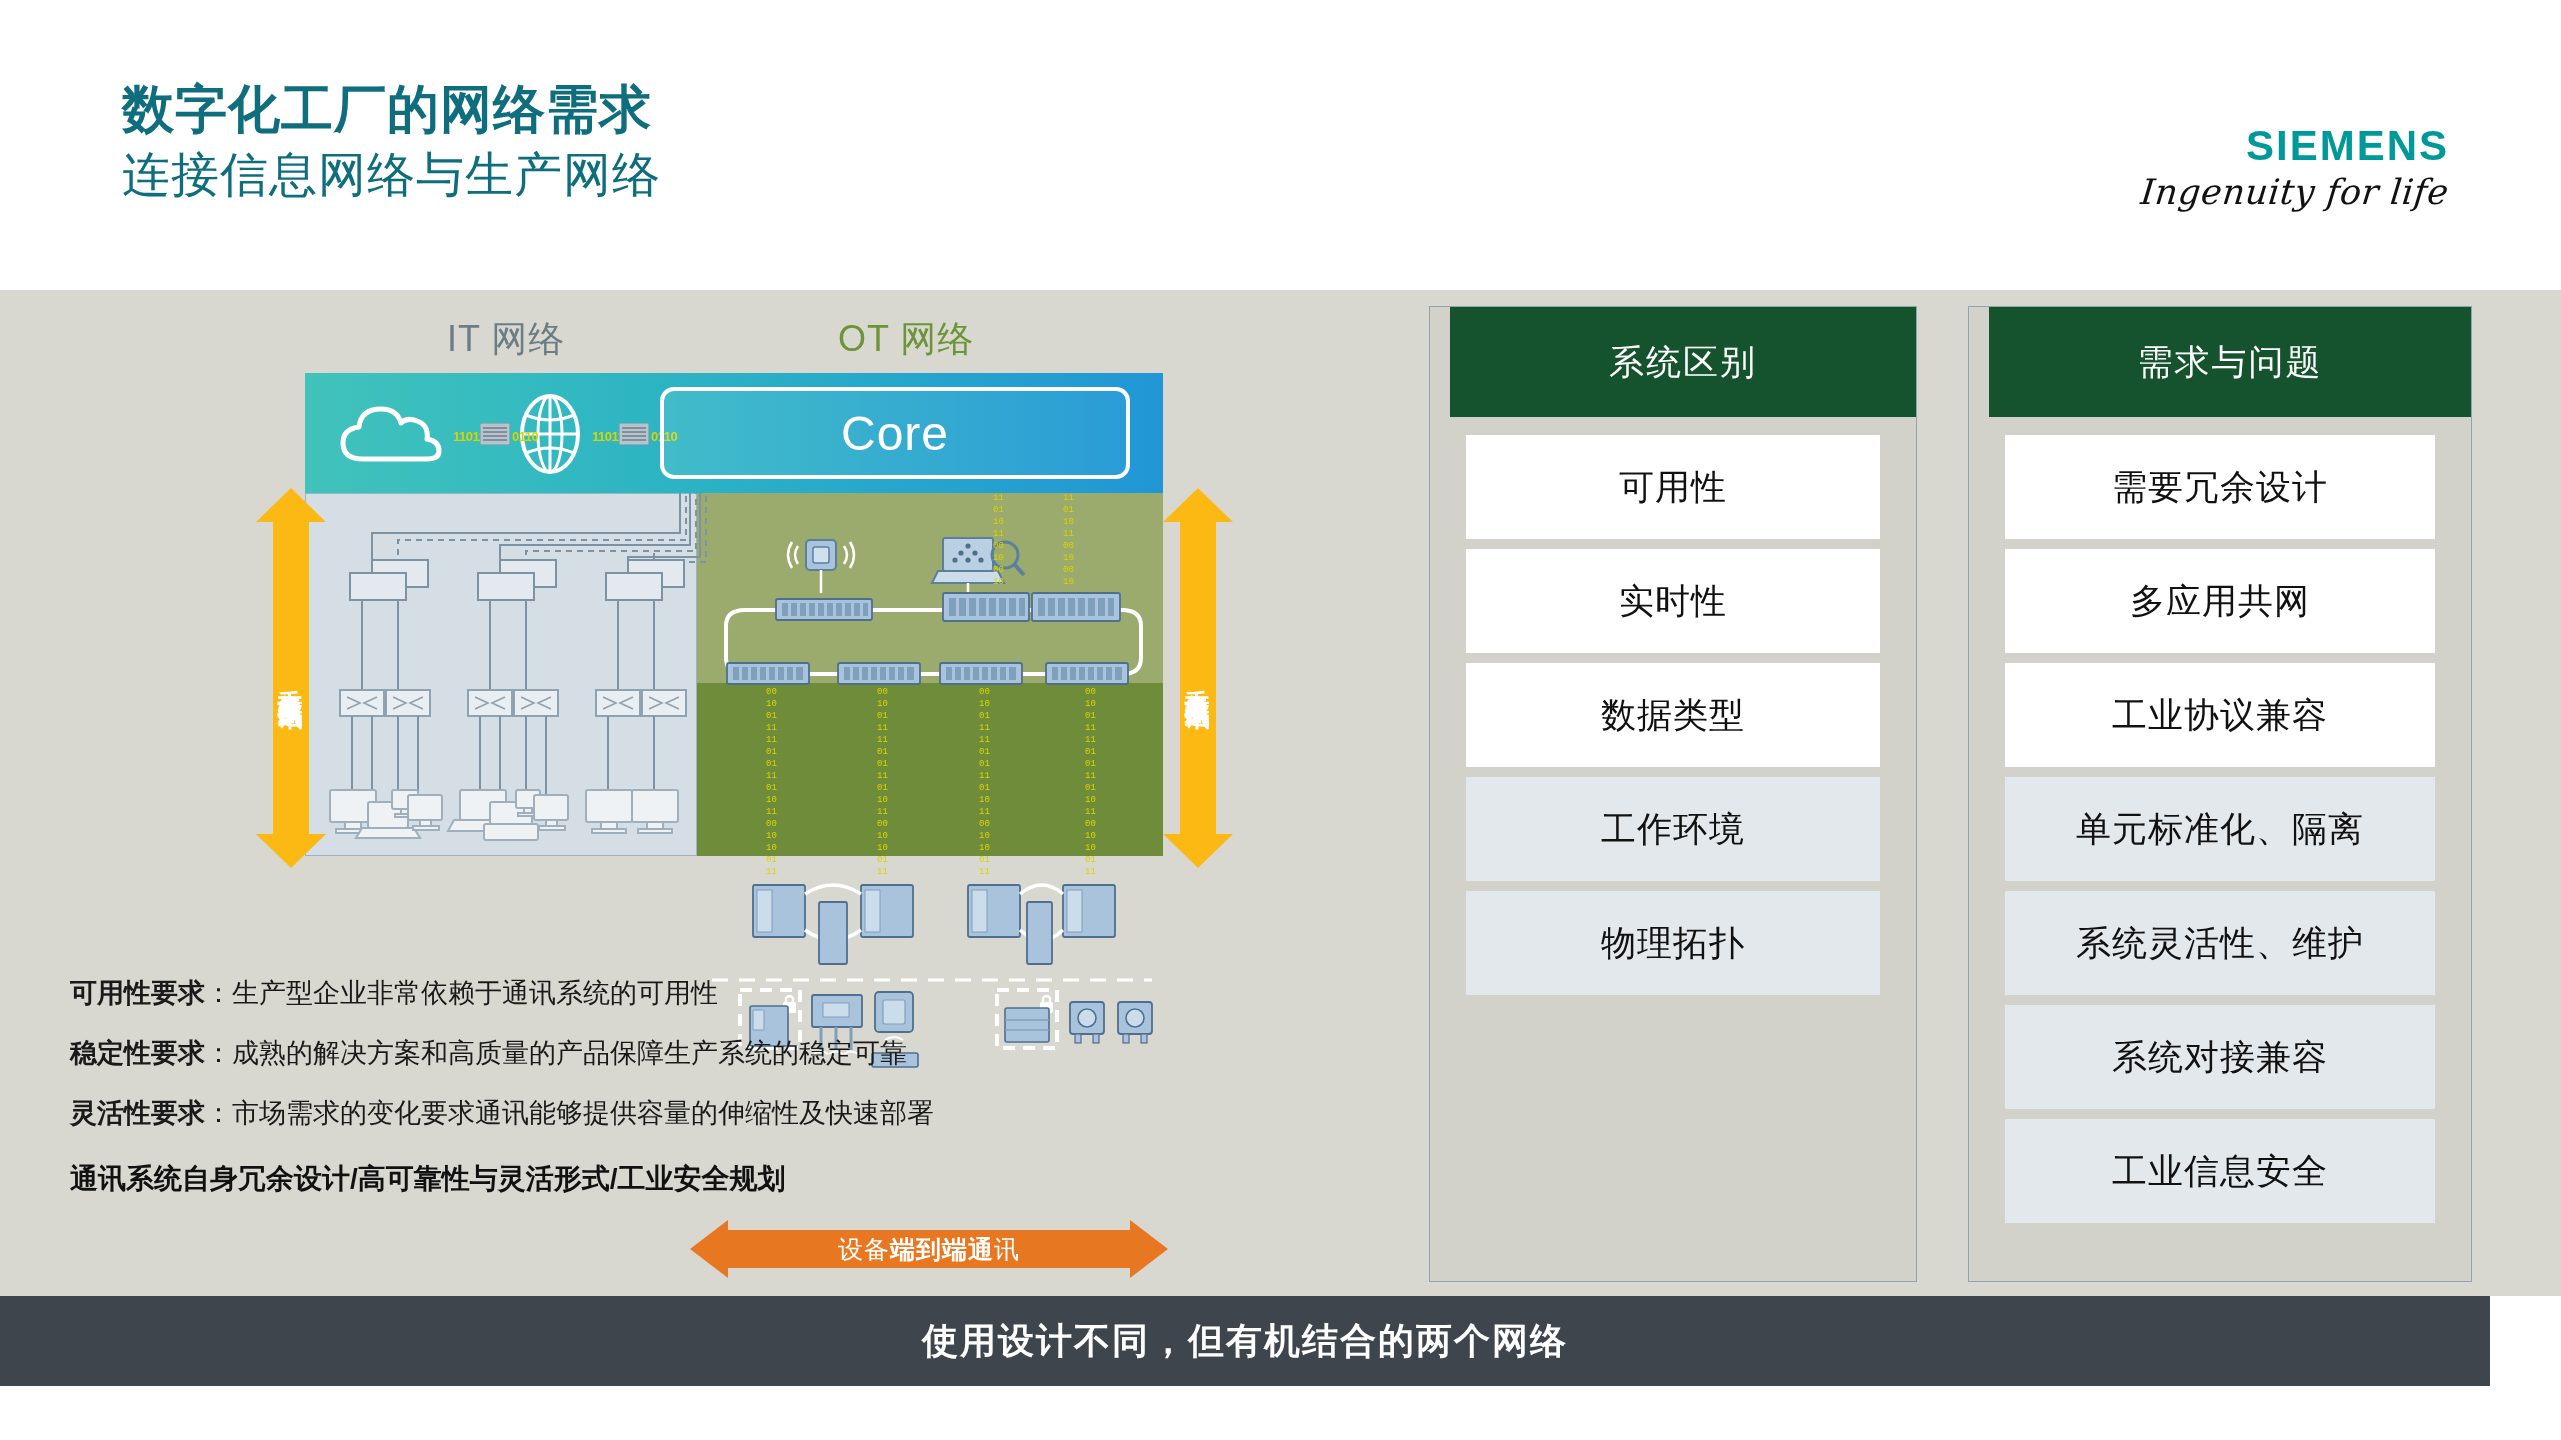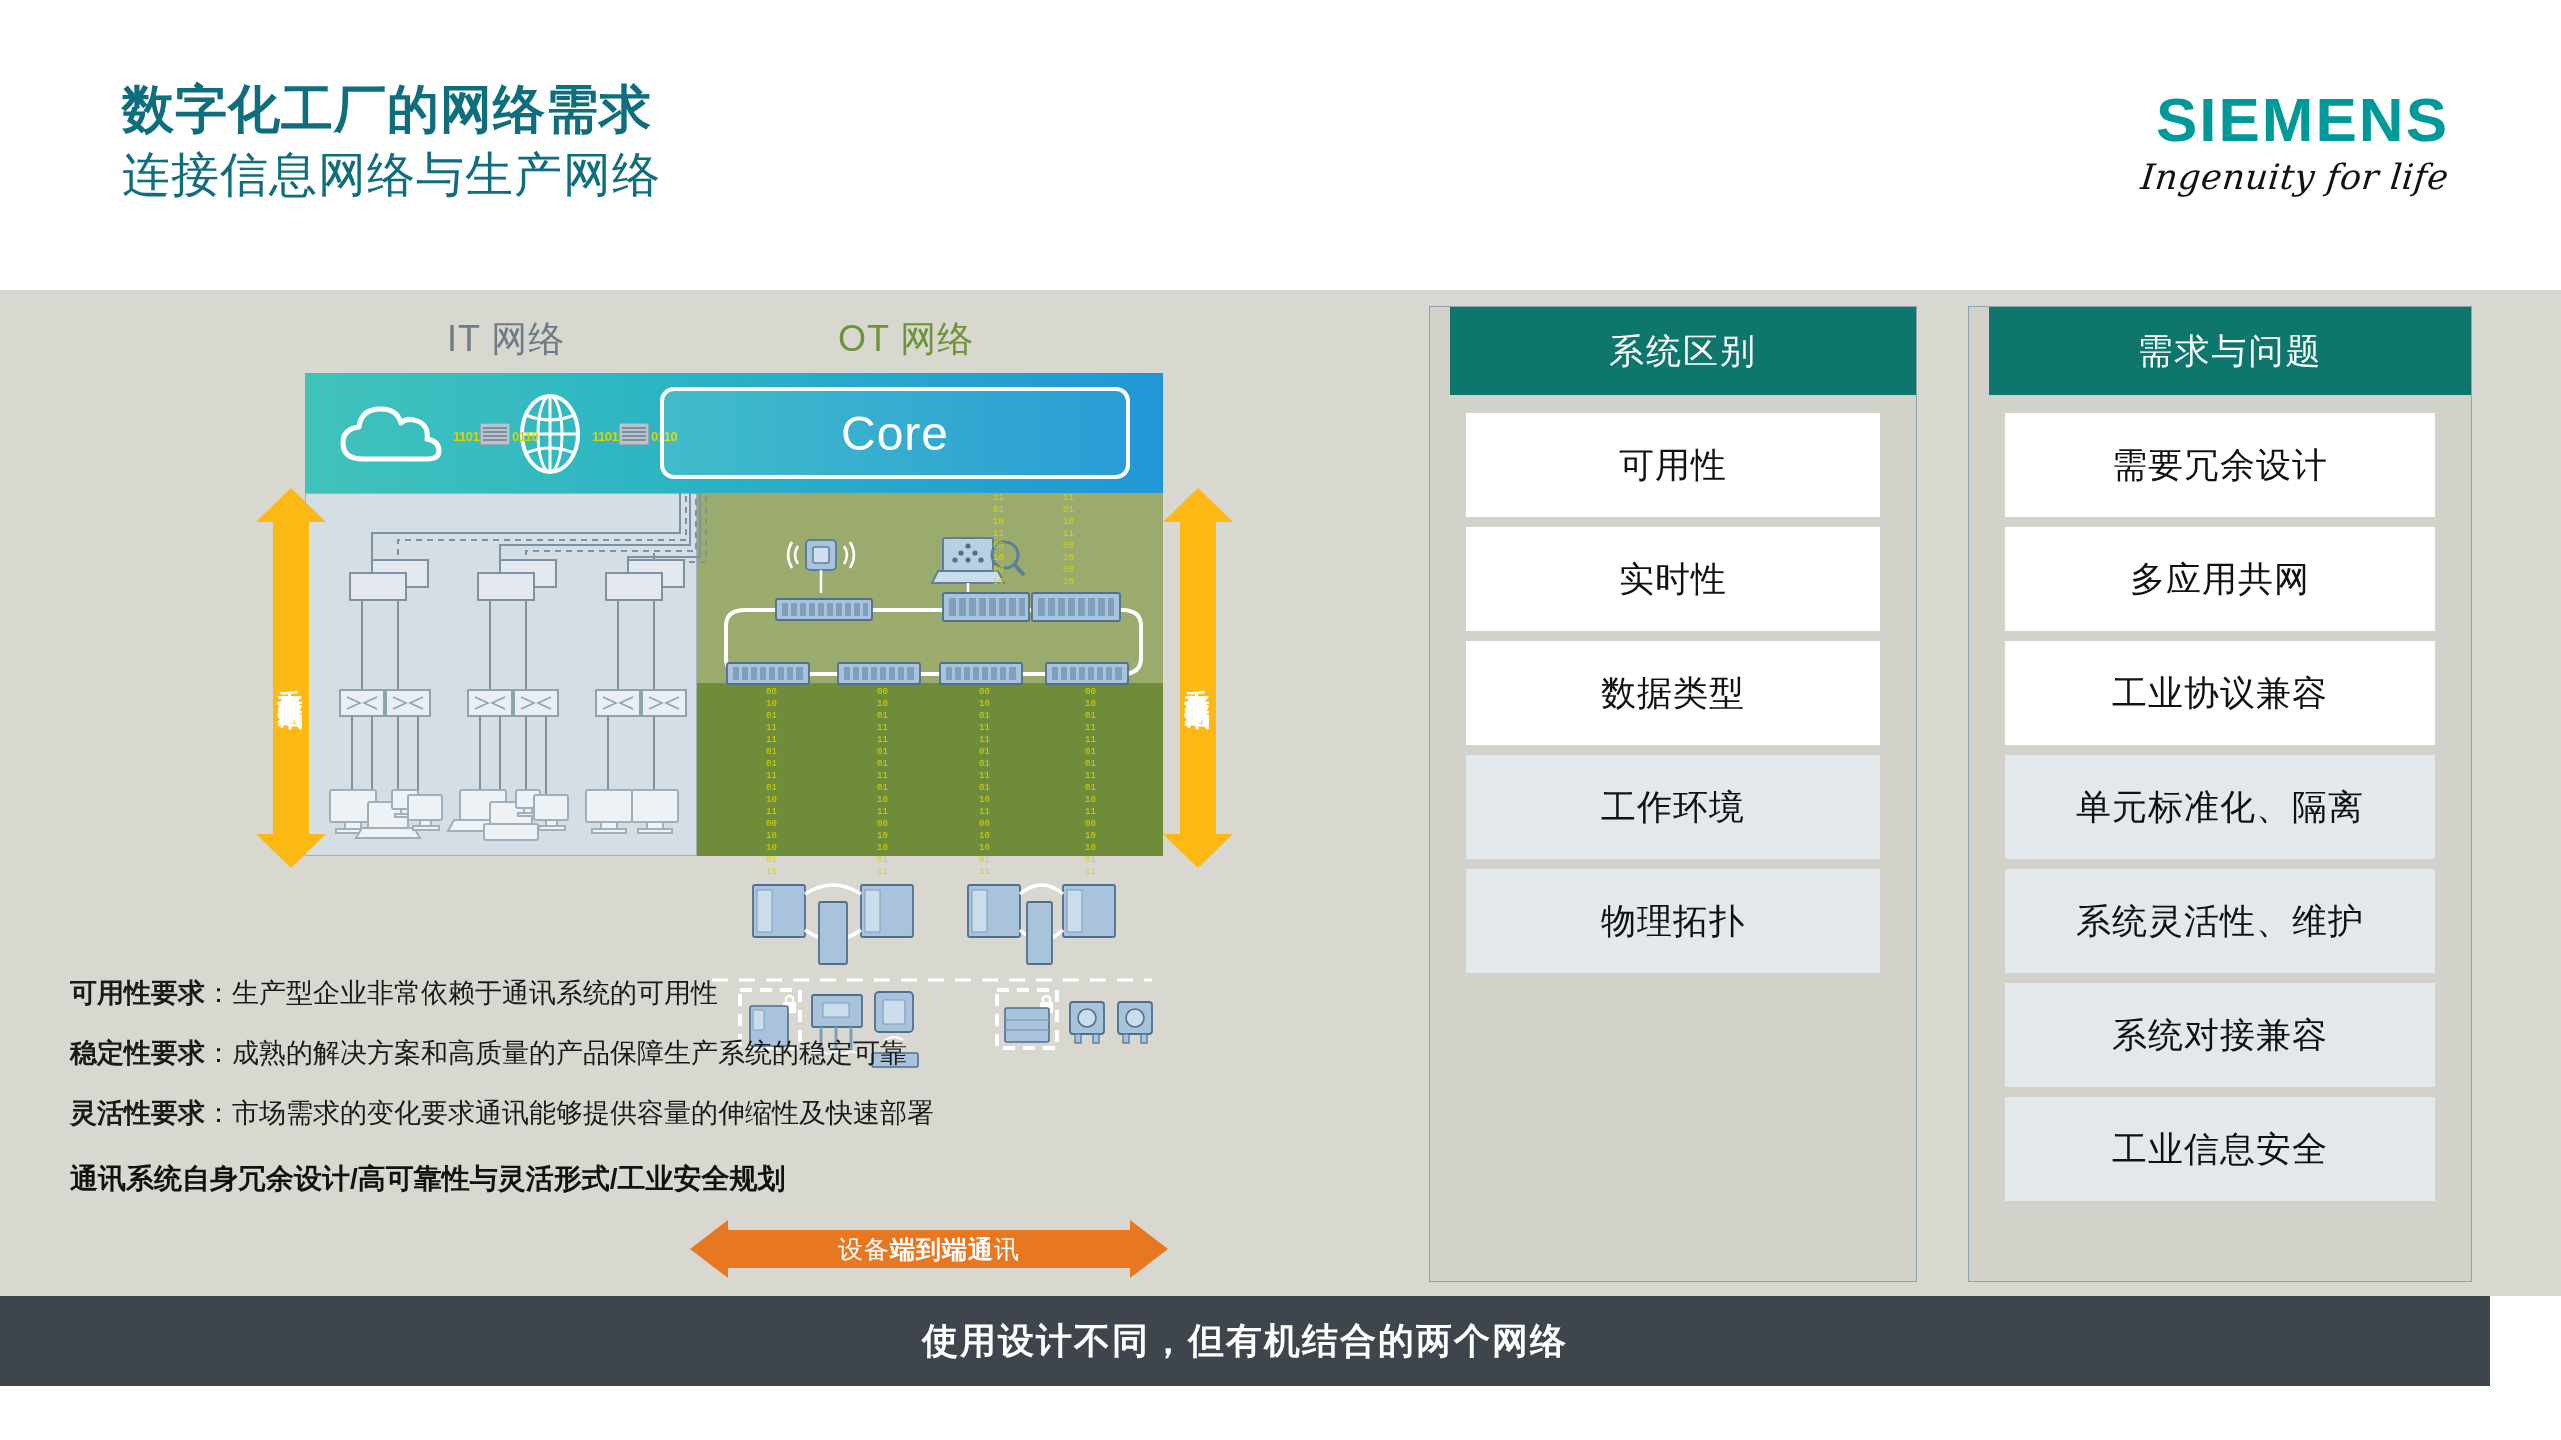--- a/index.html
+++ b/index.html
@@ -17,22 +17,23 @@
   #title-main {
     font-size:52px; font-weight:bold; color:#0f6e7d; line-height:1.22;
     letter-spacing:1px;
   }
   #title-sub {
     font-size:48px; font-weight:normal; color:#0f6e7d; line-height:1.24;
     letter-spacing:1px; margin-top:4px;
   }
   #logo-block { position:absolute; right:112px; top:84px; text-align:right; }
   #logo-word {
-    font-size:62px; font-weight:bold; color:#009999; letter-spacing:2px;
+    font-size:42px; font-weight:bold; color:#009999; letter-spacing:2px;
     font-family:"Liberation Sans","DejaVu Sans",sans-serif;
+    margin-top:38px;
   }
   #logo-tagline {
     font-size:35px; color:#111111; margin-top:2px; letter-spacing:0.5px;
     font-family:"DejaVu Serif","Liberation Serif",serif; font-style:italic;
     transform:skewX(-6deg); transform-origin:right center;
   }
 
   
   #canvas {
     position:absolute; left:0; top:290px; width:2561px; height:1006px;
@@ -127,21 +128,21 @@
   .bt-row .k { font-weight:bold; }
   #bt-summary {
     font-size:28px; font-weight:bold; color:#111111; margin-top:32px; white-space:nowrap;
   }
 
   
   .col { position:absolute; top:16px; background:#d2d2ca; border:1px solid #8fa4b0; }
   #col-1 { left:1429px; width:488px; height:976px; }
   #col-2 { left:1968px; width:504px; height:976px; }
   .col-head {
-    height:88px; background:#0f766e;
+    height:110px; background:#14532d;
     display:flex; align-items:center; justify-content:center;
     color:#ffffff; font-size:35px; letter-spacing:2px;margin-left:20px;
   }
   .col-body { padding:18px 36px 0 36px; }
   .cell {
     height:104px; margin-bottom:10px;
     display:flex; align-items:center; justify-content:center;
     font-size:35px; color:#111111; letter-spacing:1px; text-align:center;
   }
   .cell.white { background:#ffffff; }

